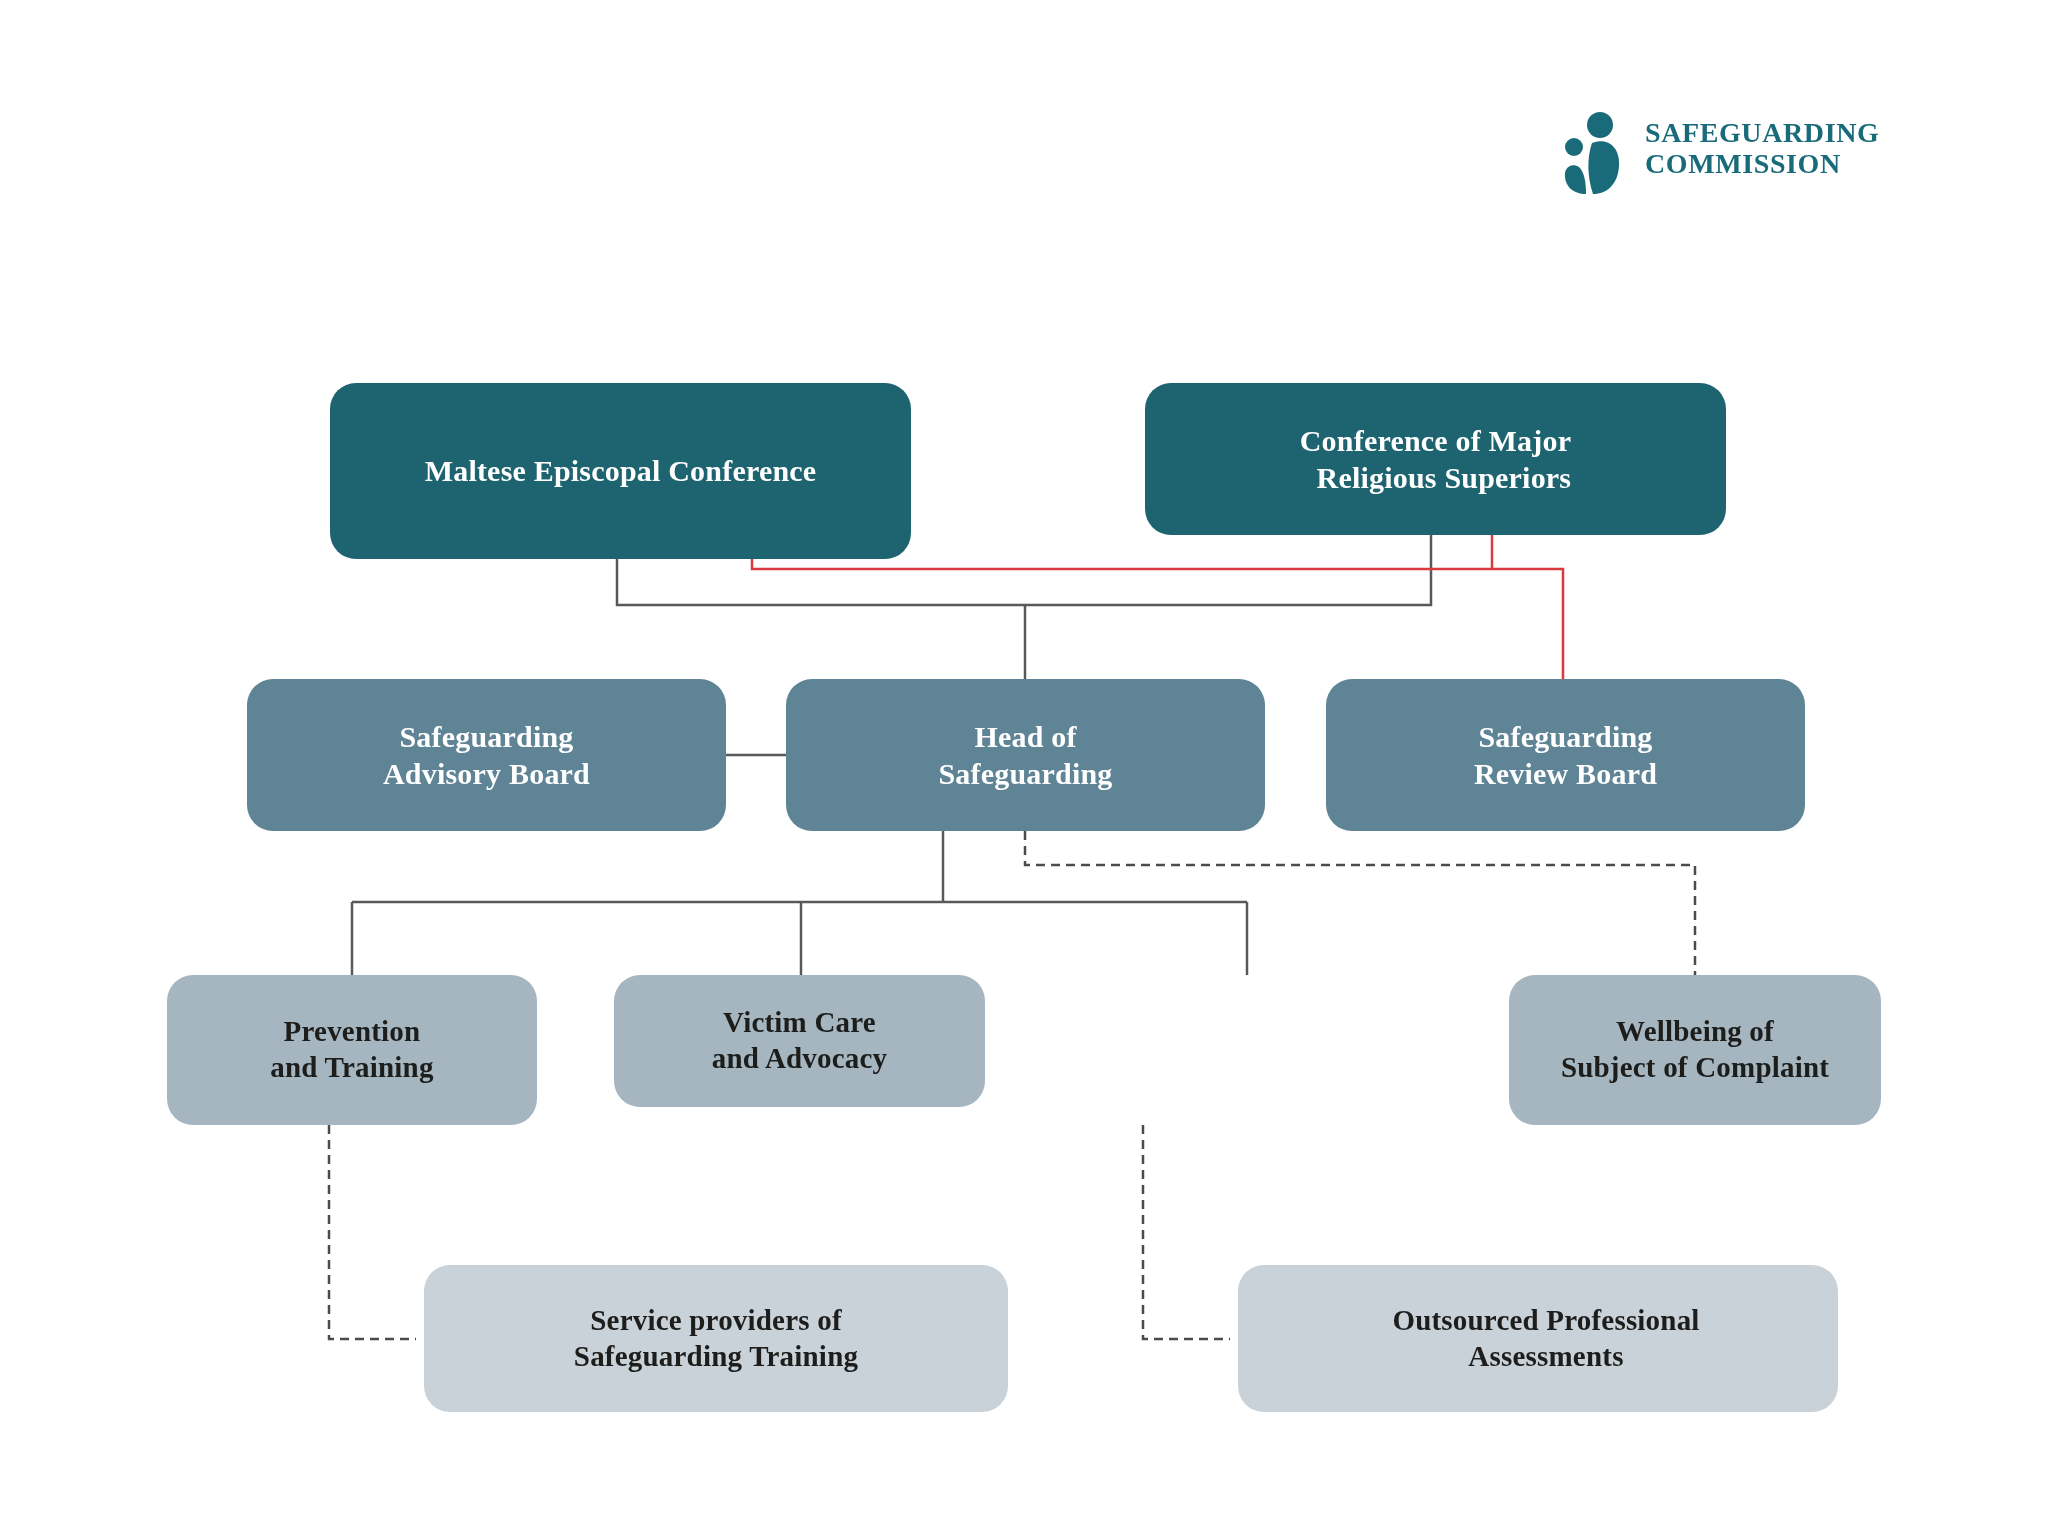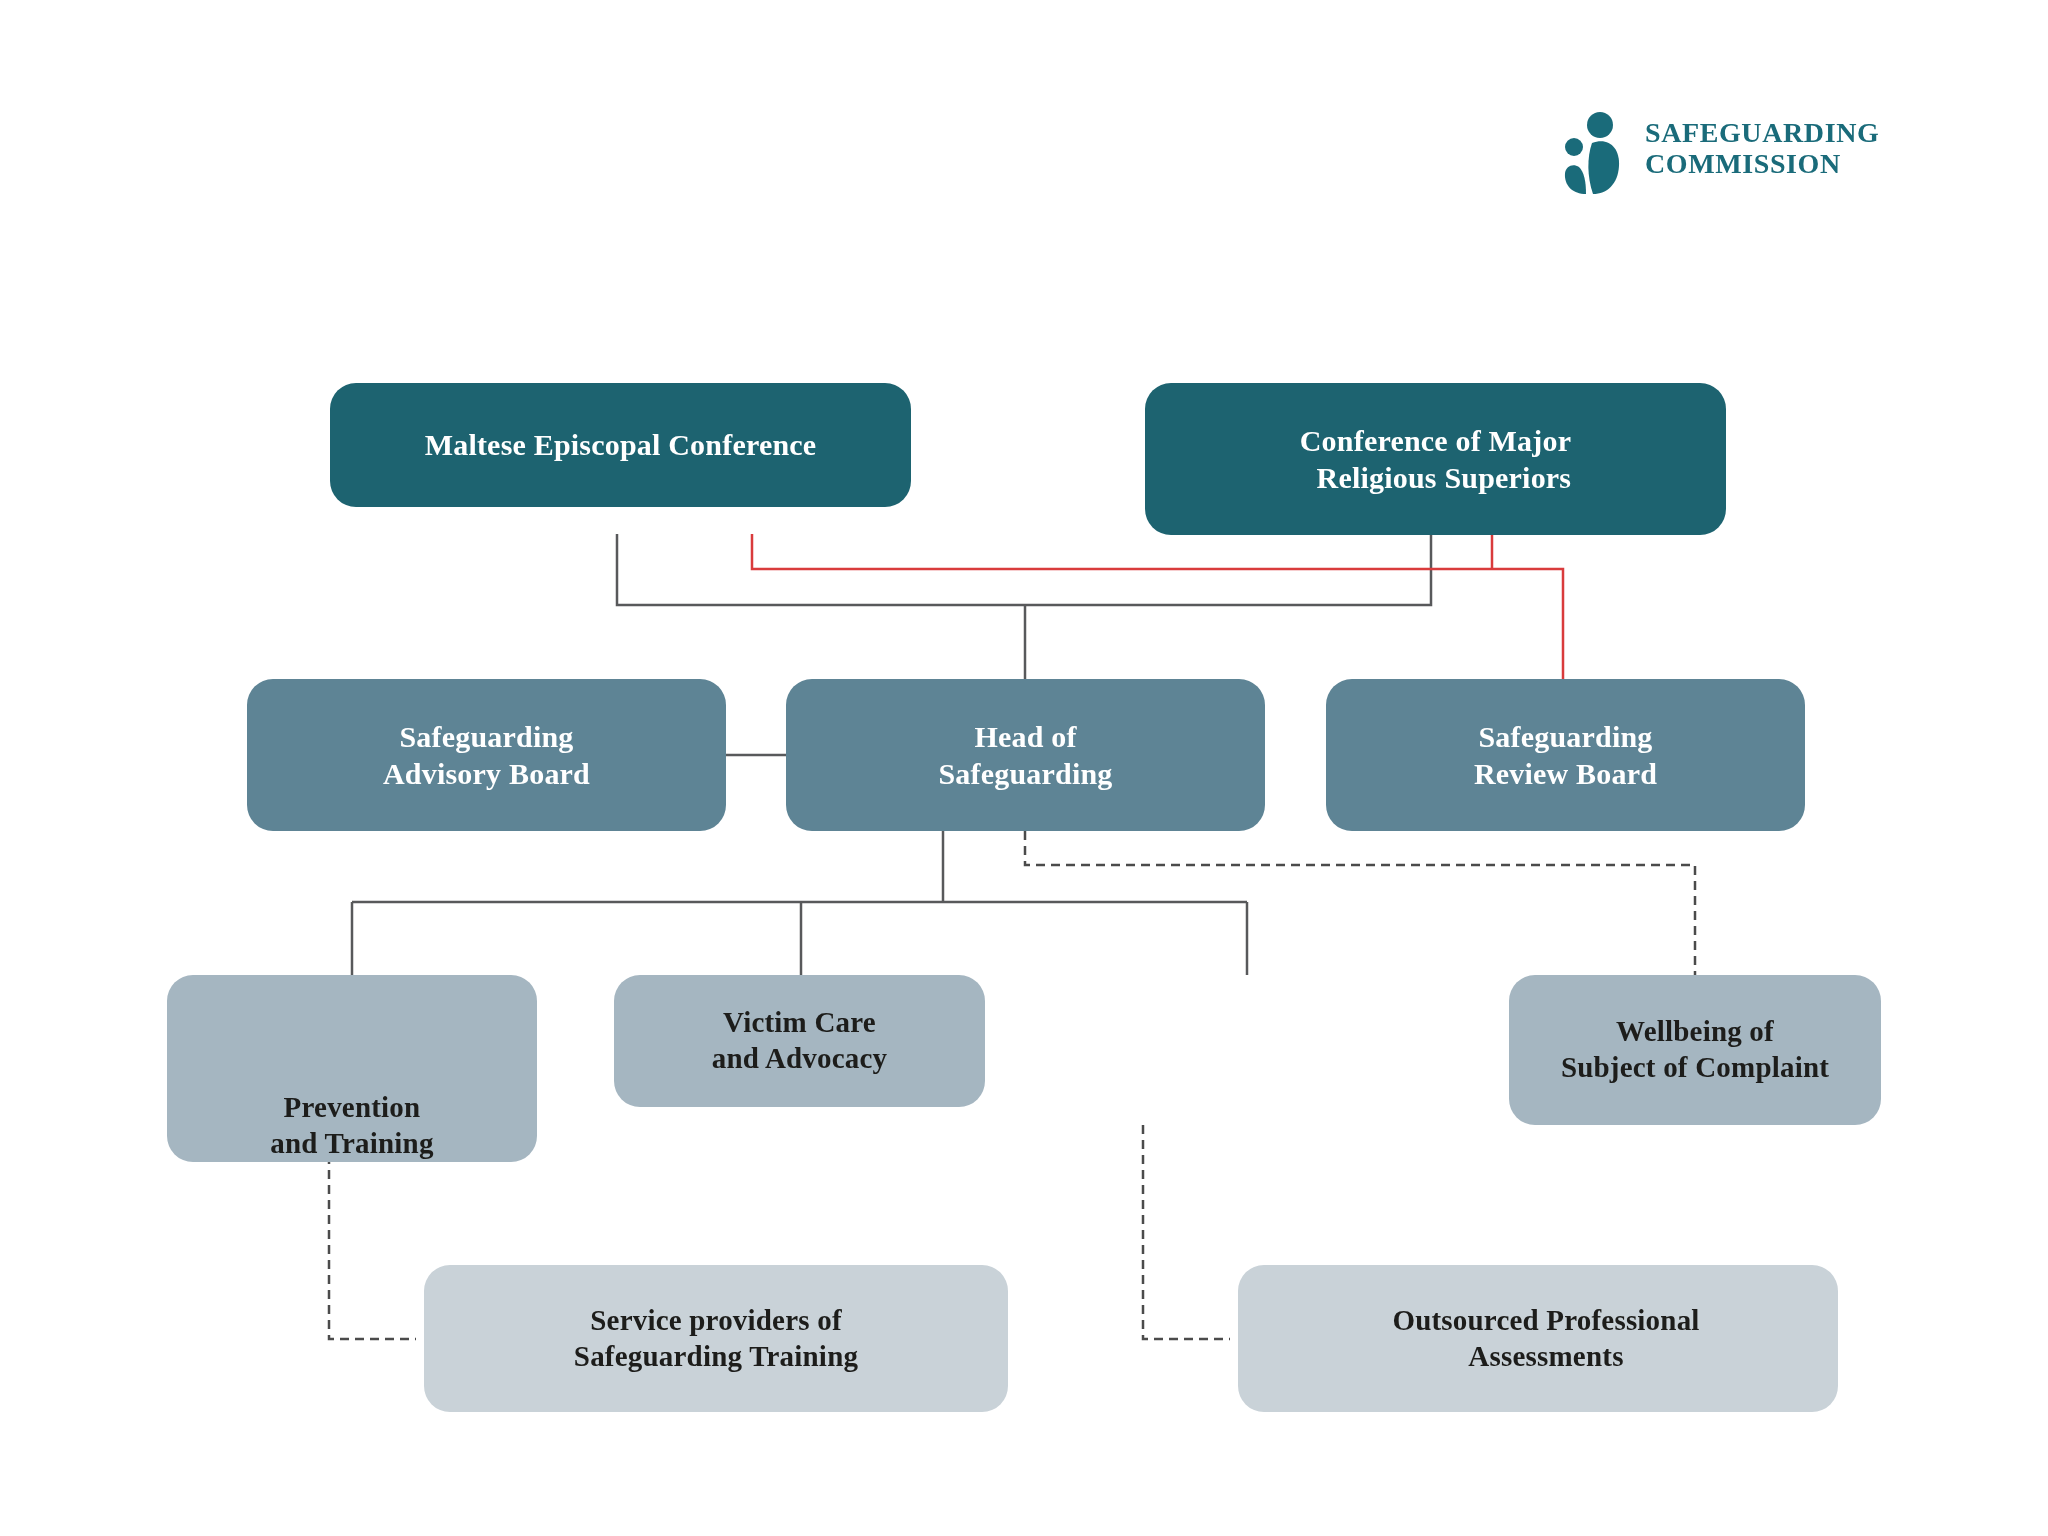--- a/index.html
+++ b/index.html
@@ -50,28 +50,28 @@
     border-radius: 26px;
     font-weight: bold;
   }
   .node .label { white-space: pre-line; line-height: 1.24; letter-spacing: 0.2px; }
 
   .lvl1 { background: #1D6370; color: #ffffff; font-size: 30px; }
   .lvl2 { background: #5E8495; color: #ffffff; font-size: 30px; }
   .lvl3 { background: #A5B6C1; color: #1D1D1B; font-size: 29px; }
   .lvl4 { background: #C9D2D8; color: #1D1D1B; font-size: 29px; margin-left: 8px; }
 
-  #n-l1-0 { left: 330px;  top: 383px;  width: 581px; height: 124px; }
+  #n-l1-0 { left: 330px;  top: 383px;  width: 581px; height: 176px; }
   #n-l1-1 { left: 1145px; top: 383px;  width: 581px; height: 152px; text-align: right; }
 
   #n-l2-0 { left: 247px;  top: 679px;  width: 479px; height: 152px; }
   #n-l2-1 { left: 786px;  top: 679px;  width: 479px; height: 152px; }
   #n-l2-2 { left: 1326px; top: 679px;  width: 479px; height: 152px; }
 
-  #n-l3-0 { left: 167px;  top: 975px;  width: 370px; height: 187px; align-items: flex-end; }
+  #n-l3-0 { left: 167px;  top: 975px;  width: 370px; height: 150px; }
   #n-l3-1 { left: 614px;  top: 975px;  width: 371px; height: 132px; }
   #n-l3-2 { left: 1064px; top: 975px;  width: 369px; height: 150px; }
   #n-l3-3 { left: 1509px; top: 975px;  width: 372px; height: 150px; justify-content: center; }
 
   #n-l4-0 { left: 416px;  top: 1265px; width: 584px; height: 147px; }
   #n-l4-1 { left: 1230px; top: 1265px; width: 584px; height: 147px; padding-left: 16px; }
 </style>
 </head>
 <body>
 

